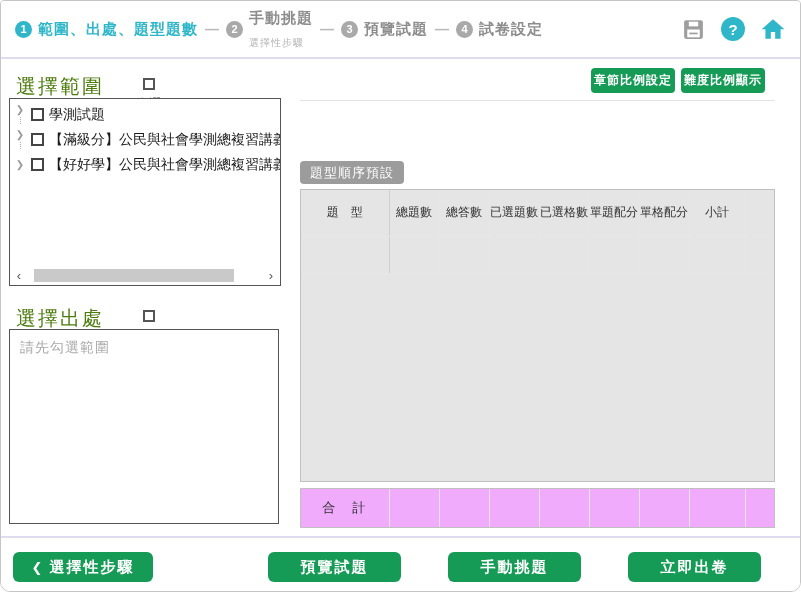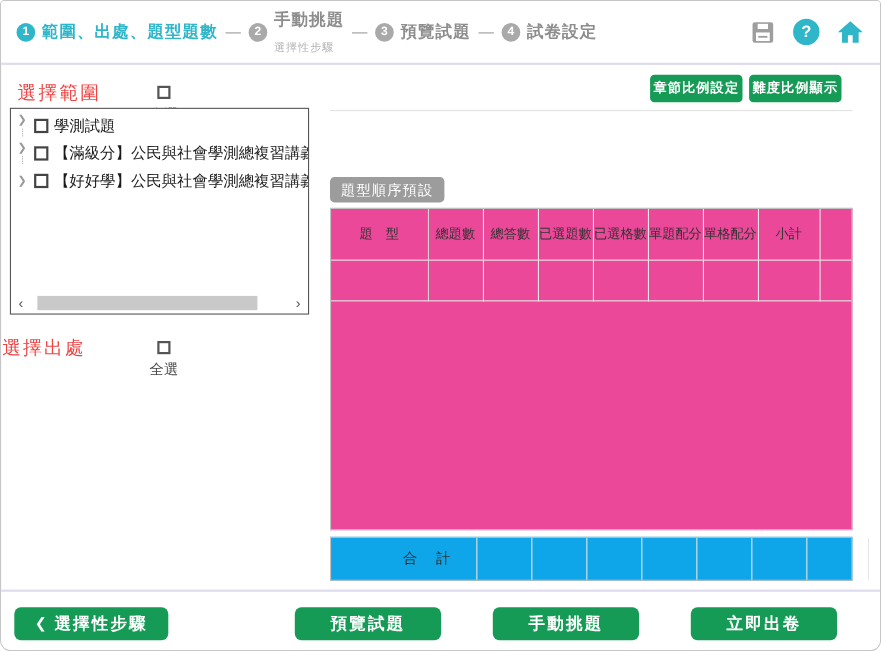--- a/index.html
+++ b/index.html
@@ -19,21 +19,21 @@
   .step.active .step-num { background:#2fb7c9; }
   .step.active .step-label { color:#2fb7c9; }
   .step-sub { font-size:10px; color:#b3b3b3; letter-spacing:1px; margin-top:8px; }
   .step-dash { color:#b9b9b9; font-weight:bold; margin:0 7px; font-size:14px; }
   .header-icons { margin-left:auto; display:flex; align-items:center; gap:15px; }
   .icon-btn { cursor:pointer; display:flex; align-items:center; justify-content:center; }
   .help-circle { width:24px; height:24px; border-radius:50%; background:#2fb7c9; color:#fff;
                  font-size:15px; font-weight:bold; display:flex; align-items:center; justify-content:center; }
 
   
-  .panel-label { position:absolute; font-size:17px; color:#ef4444; letter-spacing:2px; }
+  .panel-label { position:absolute; font-size:20px; color:#4d7c0f; letter-spacing:2px; }
   .select-all { position:absolute; display:flex; align-items:center; gap:5px; font-size:13px; color:#444; cursor:pointer;flex-direction:column; }
   .cbx { width:12px; height:12px; border:2px solid #555; background:#fff; flex:none; display:inline-block; }
   .listbox { position:absolute; background:#fff; border:1px solid #555; }
   #range-box { left:8px; top:97px; width:272px; height:188px; overflow:hidden; }
   .tree { padding-top:3px; }
   .tree-item { display:flex; align-items:center; height:25px; padding-left:4px; gap:5px;
                font-size:14px; color:#1a1a1a; white-space:nowrap; cursor:pointer; }
   .chev-wrap { display:flex; flex-direction:column; align-items:center; width:12px; flex:none; }
   .tree-chev { color:#999; font-size:10px; line-height:10px; }
   .tree-dots { width:0; height:7px; border-left:1px dotted #aaa; margin-top:2px; }
@@ -50,23 +50,23 @@
   .right-title { position:absolute; left:299px; top:71px; font-size:17px; color:#555; letter-spacing:1px; }
   .pill-btn { position:absolute; top:67px; width:84px; height:25px; background:#169b56; color:#fff;
               border:none; border-radius:4px; font-size:12px; font-weight:bold; letter-spacing:1px;
               font-family:inherit; cursor:pointer; text-align:center; line-height:25px; }
   #btn-chapter { left:590px; }
   #btn-difficulty { left:680px; }
   .right-divider { position:absolute; left:299px; top:99px; width:475px; height:1px; background:#e3e3e3; }
   .type-badge { position:absolute; left:299px; top:160px; height:23px; padding:0 10px; background:#9c9c9c;
                 color:#fff; font-size:13px; letter-spacing:1px; border-radius:4px; line-height:23px; cursor:pointer; }
   .table-wrap { position:absolute; left:299px; top:188px; width:475px; height:293px;
-                border:1px solid #c0c0c0; background:#ec4899; }
+                border:1px solid #c0c0c0; background:#e5e5e5; }
   .footer-wrap { position:absolute; left:299px; top:487px; width:475px; height:40px;
-                 border:1px solid #c0c0c0; background:#0ea5e9;padding-left:44px; }
+                 border:1px solid #c0c0c0; background:#f0abfc; }
   table.qtable { width:100%; border-collapse:collapse; table-layout:fixed; }
   .qtable td, .qtable th { border-right:1px solid #e6e6e6; border-bottom:1px solid #e6e6e6;
                            font-size:12px; font-weight:normal; color:#333; text-align:center; padding:0; }
   .qtable th { height:46px; }
   .qtable td { height:37px; }
   .qtable .last-col { border-right:none; }
   .qtable .first-col { border-right:1px solid #cfcfcf; }
   .footer-wrap .qtable td { height:38px; border-bottom:none; font-size:13px; color:#333; letter-spacing:2px; }
 
   
@@ -165,24 +165,27 @@
     </div>
     <div class="hscroll">
       <span class="hs-arrow">‹</span>
       <span class="hs-track">
         <span class="hs-thumb"></span>
       </span>
       <span class="hs-arrow">›</span>
     </div>
   </div>
 
-  <div class="panel-label" style="left:1px; top:304px;">選擇出處</div>
+  <div class="panel-label" style="left:15px; top:304px;">選擇出處</div>
   <div class="select-all" style="left:135px; top:309px;">
     <span class="cbx"></span>
     <span>全選</span>
+  </div>
+  <div class="listbox" id="source-box">
+    <div class="placeholder-text">請先勾選範圍</div>
   </div>
 
   <button class="pill-btn" id="btn-difficulty">難度比例顯示</button>
   <button class="pill-btn" id="btn-chapter">章節比例設定</button>
   <div class="right-divider"></div>
 
   <div class="type-badge">題型順序預設</div>
 
   <div class="table-wrap">
     <table class="qtable">

